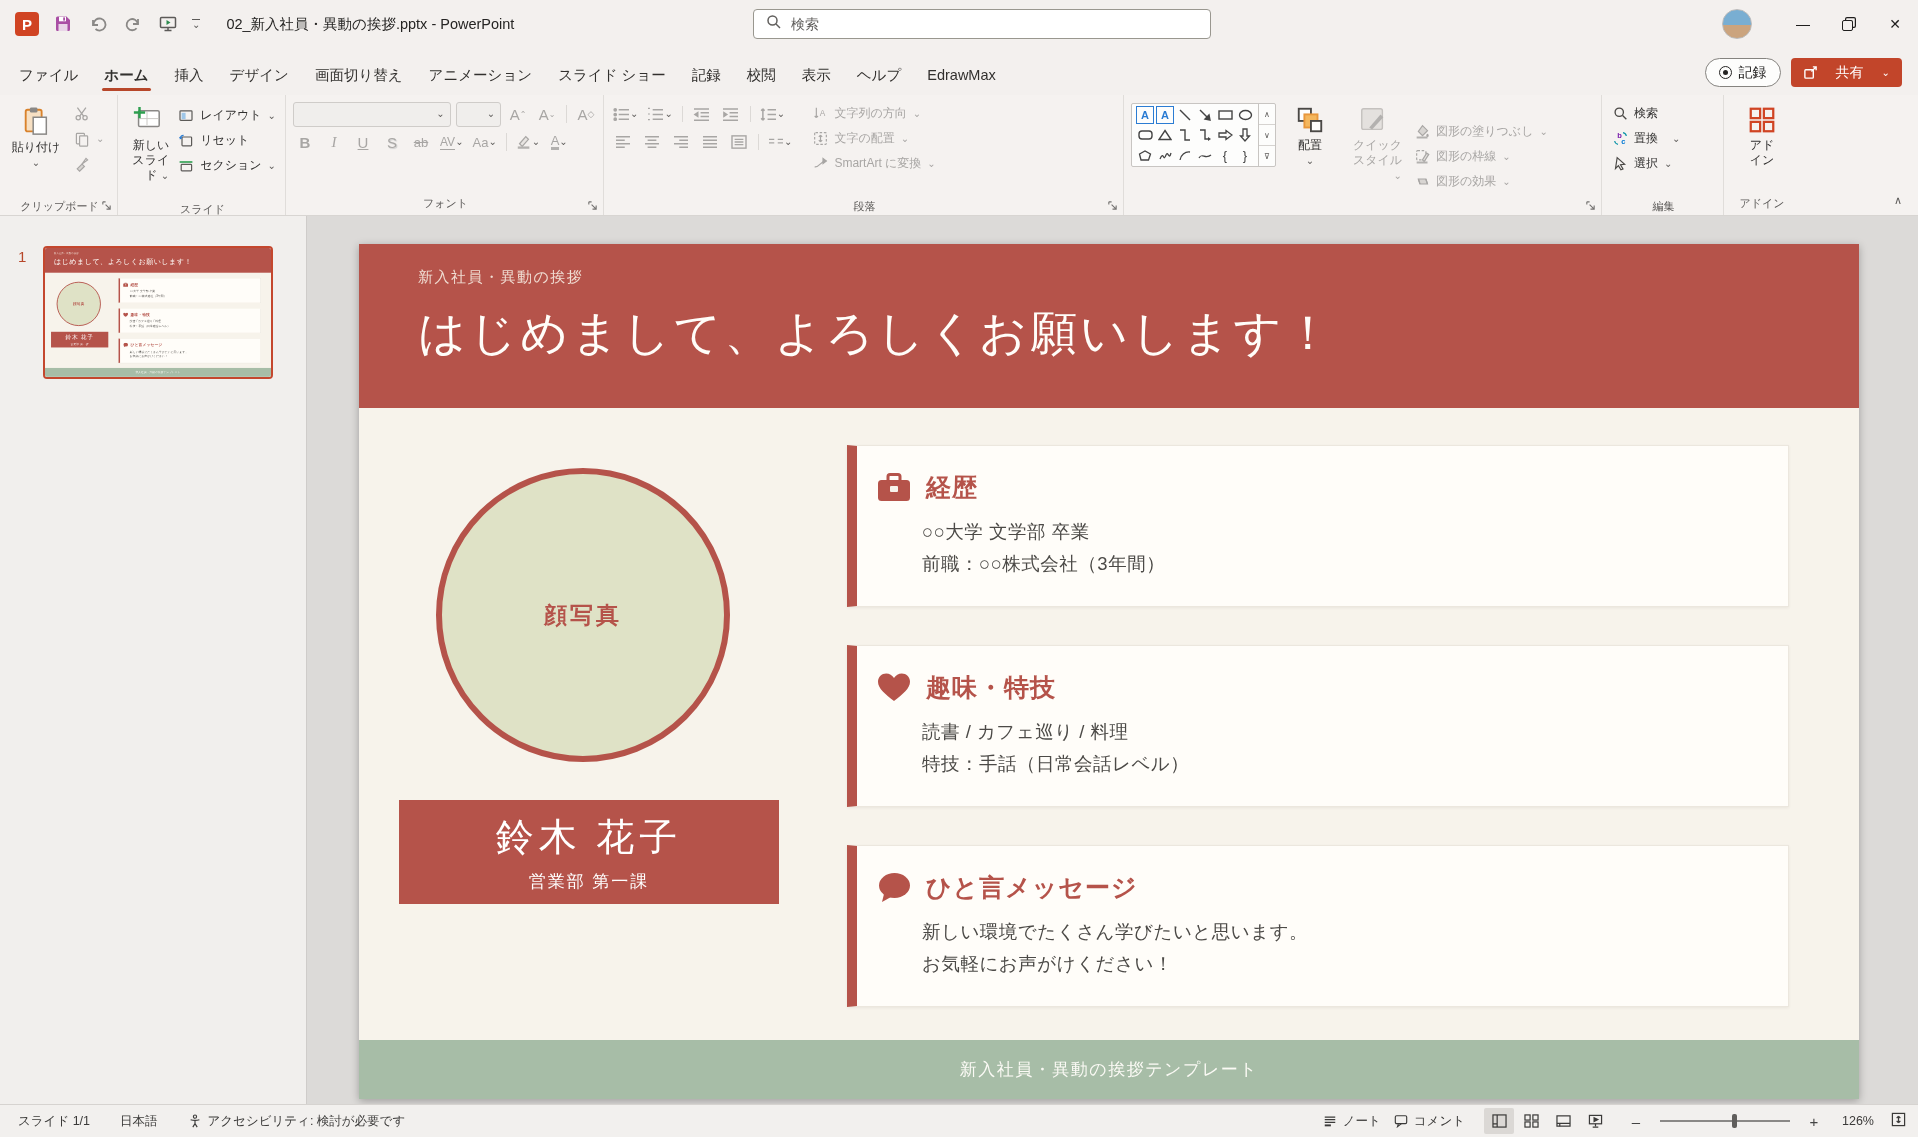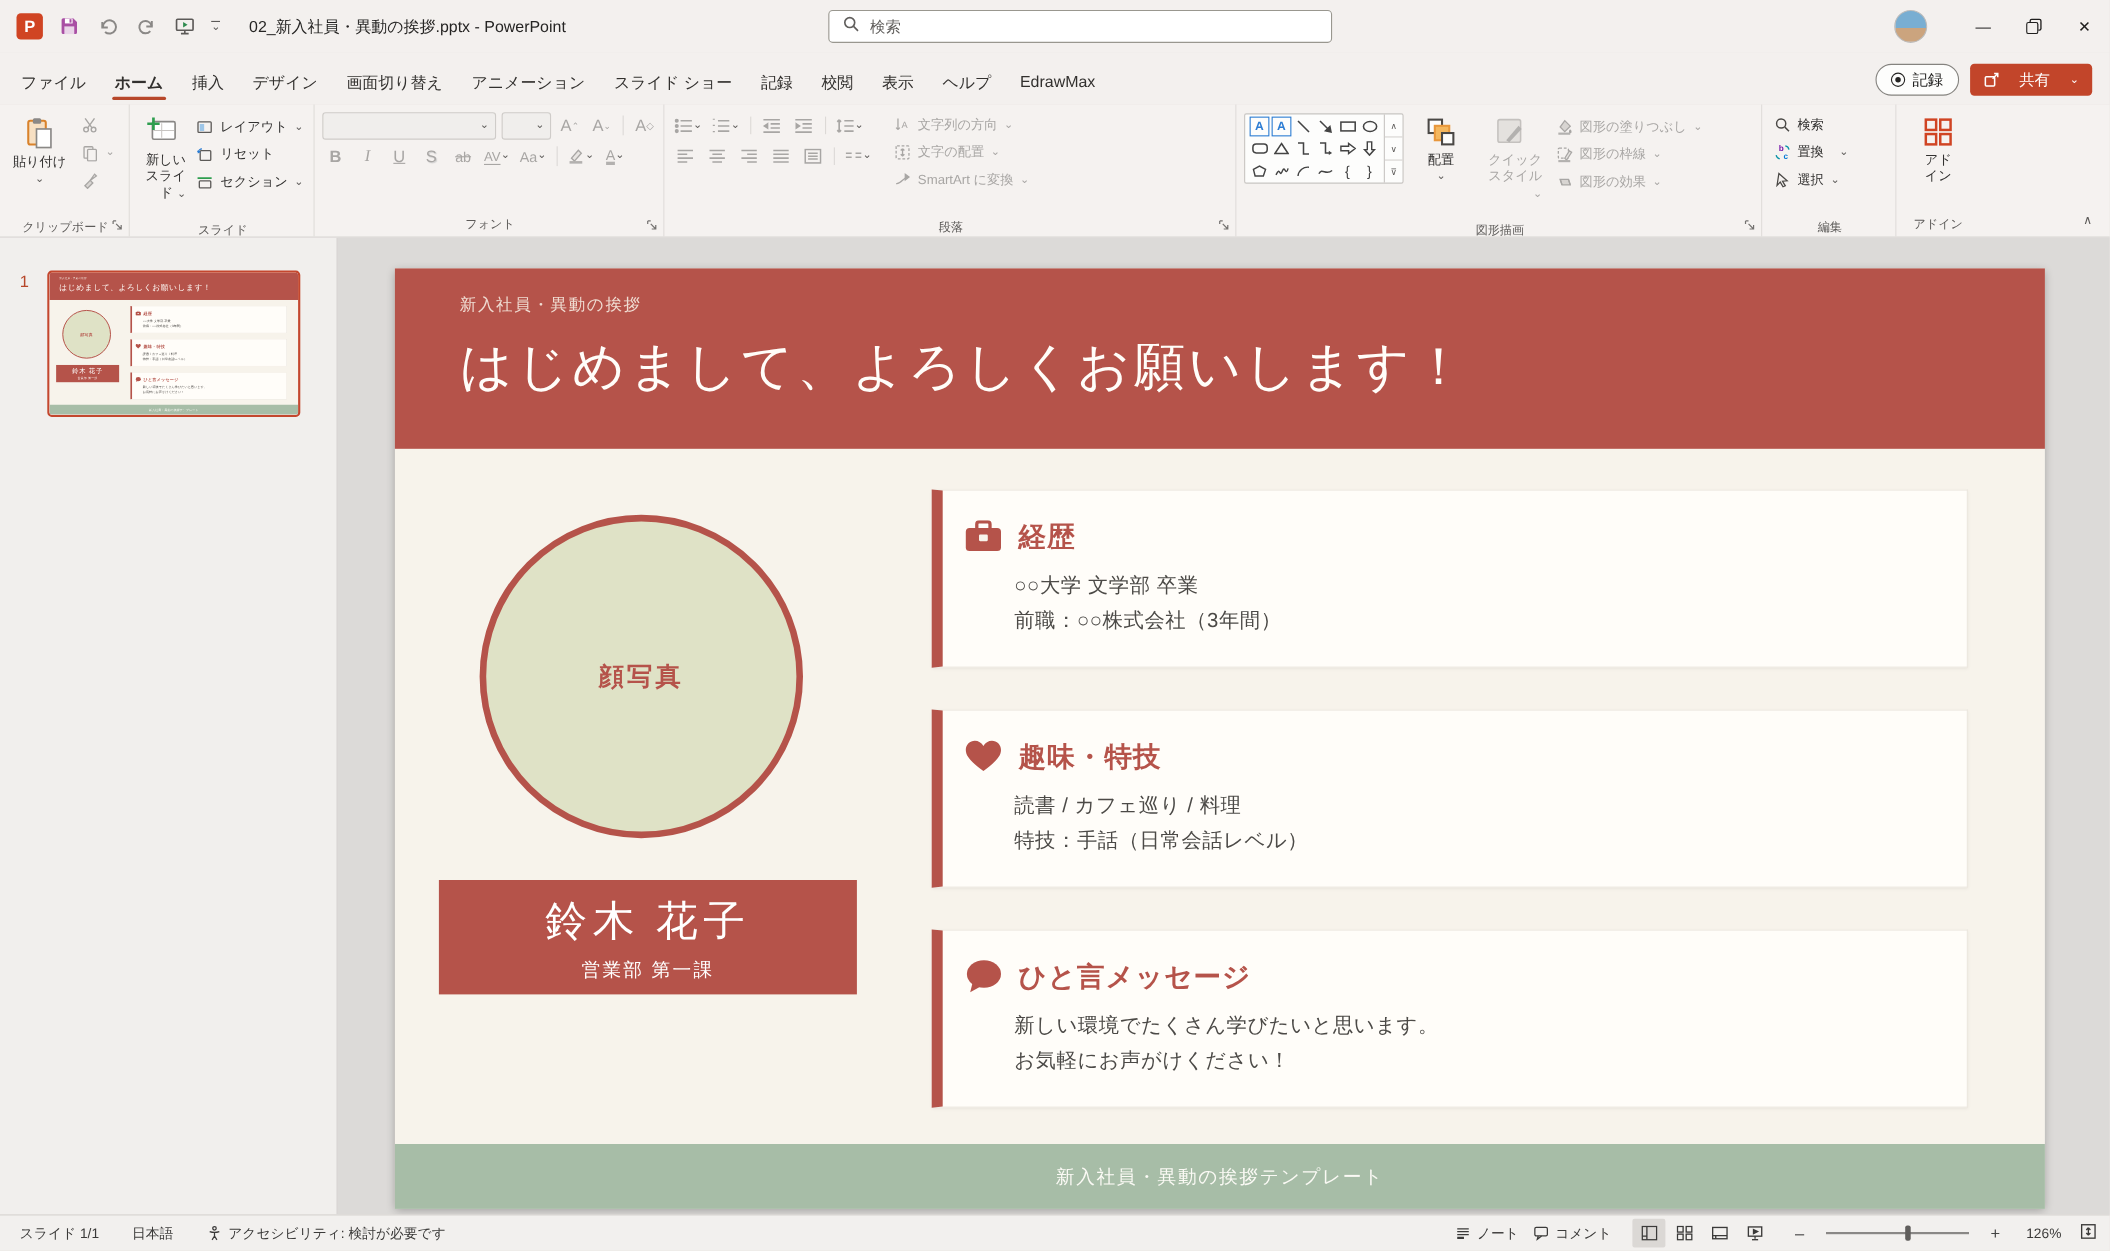--- a/index.html
+++ b/index.html
@@ -559,23 +559,20 @@
           <span class="smallbtn dis">
               <svg width="15" height="15" viewBox="0 0 18 18" fill="none" stroke="#a8a6a4" stroke-width="1.4">
                 <path d="M4 6h9l2 6H6z" fill="#d8d5d2"></path>
                 <path d="M4 6l2 6M13 6l2 6"></path>
               </svg>
               <span>図形の効果</span>
               <span class="chev">⌄</span>
             </span>
         </div>
       </div>
-      <div class="glabel-row">
-          <span>図形描画</span>
-        </div>
       <span class="launcher"><svg width="11" height="11" viewBox="0 0 12 12" fill="none" stroke="#747270" stroke-width="1.2">
             <path d="M2 2v3 M2 2h3 M5 5l5 5 M10 6v4h-4"></path>
           </svg></span>
     </div>
 
     <div class="rgroup" style="width:122px">
       <div class="rcontent">
         <div class="smallcol">
           <span class="smallbtn">
               <svg width="15" height="15" viewBox="0 0 18 18" fill="none" stroke="#4a4845" stroke-width="1.6">

